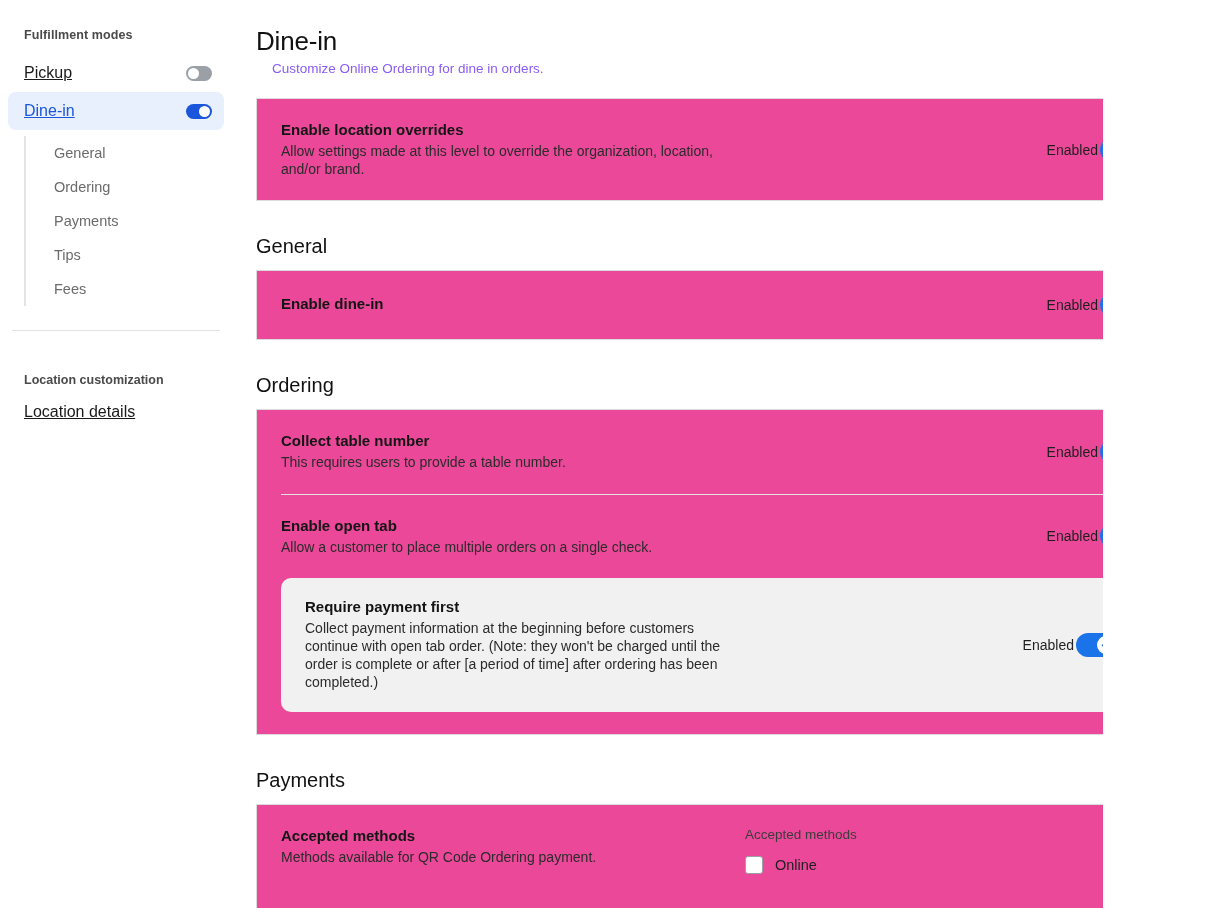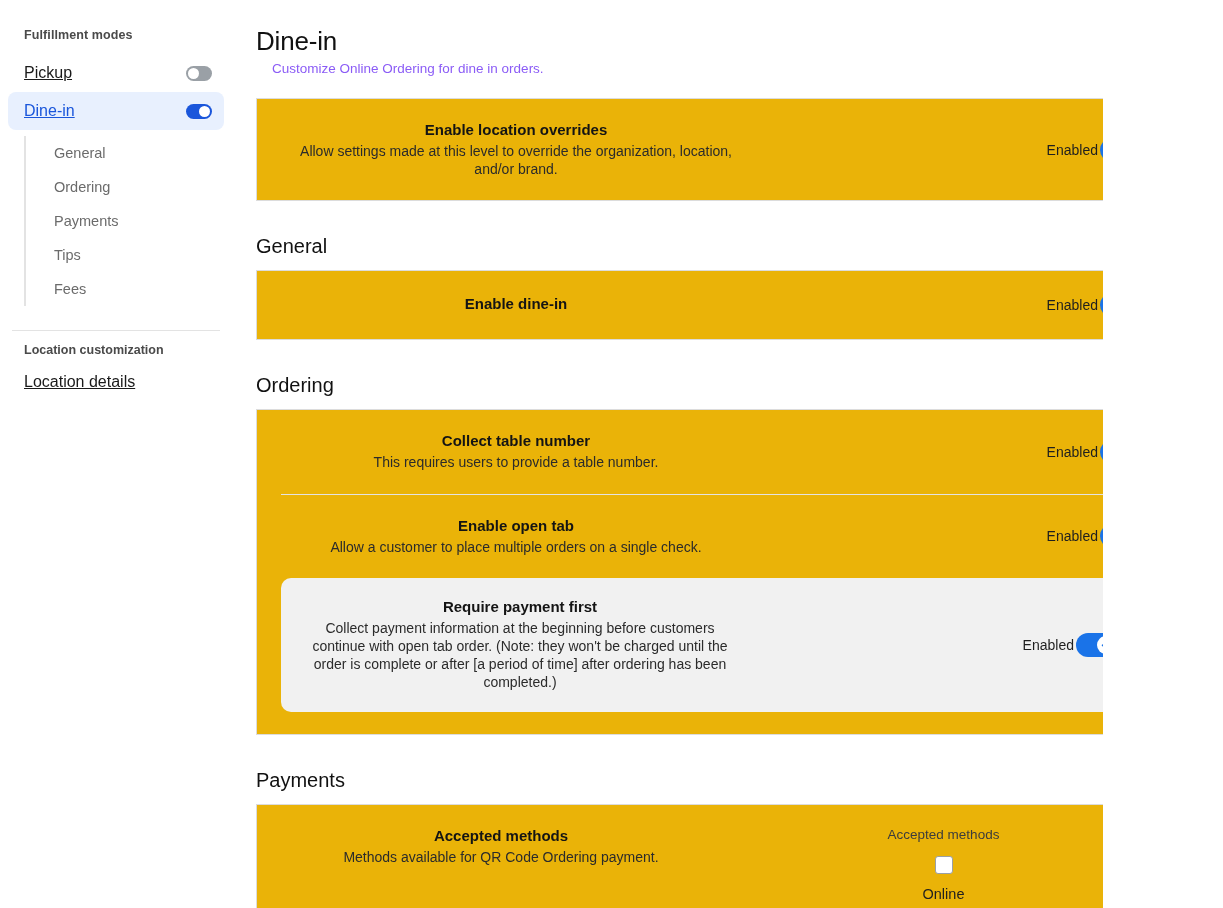--- a/index.html
+++ b/index.html
@@ -99,21 +99,21 @@
   .sidebar-divider {
     height: 1px;
     background: #e3e3e3;
     margin: 24px 12px 0 12px;
   }
   .loc-label {
     font-size: 12.5px;
     font-weight: 700;
     color: #4a4a4a;
     padding-left: 24px;
-    margin-top: 12px;
+    margin-top: 42px;
     margin-bottom: 8px;
   }
   .loc-details {
     font-size: 16px;
     color: #1a1a1a;
     padding-left: 24px;
     margin-top: 16px;
     cursor: pointer;
     text-decoration: underline;
   }
@@ -141,23 +141,22 @@
   }
   .section-title {
     font-size: 20px;
     font-weight: 400;
     color: #111;
     margin: 34px 0 12px 0;
   }
   .card {
     border: 1px solid #dcdcdc;
     border-radius: 0;
-    background: #eab308;
+    background: #ec4899;
     width: 911px;
-    text-align: center;
   }
   .row {
     display: flex;
     align-items: center;
     padding: 22px 24px;
   }
   .row-text {
     flex: 1 1 auto;
     max-width: 470px;
   }
@@ -234,21 +233,20 @@
   .field-label {
     font-size: 13.5px;
     color: #3c3c3c;
     margin-bottom: 14px;
   }
   .check-row {
     display: flex;
     align-items: center;
     gap: 12px;
     margin-bottom: 12px;
-    flex-direction: column;
   }
   .checkbox {
     width: 18px;
     height: 18px;
     border: 1px solid #9aa0a6;
     border-radius: 3px;
     background: #fff;
     flex: 0 0 auto;
     cursor: pointer;
   }

